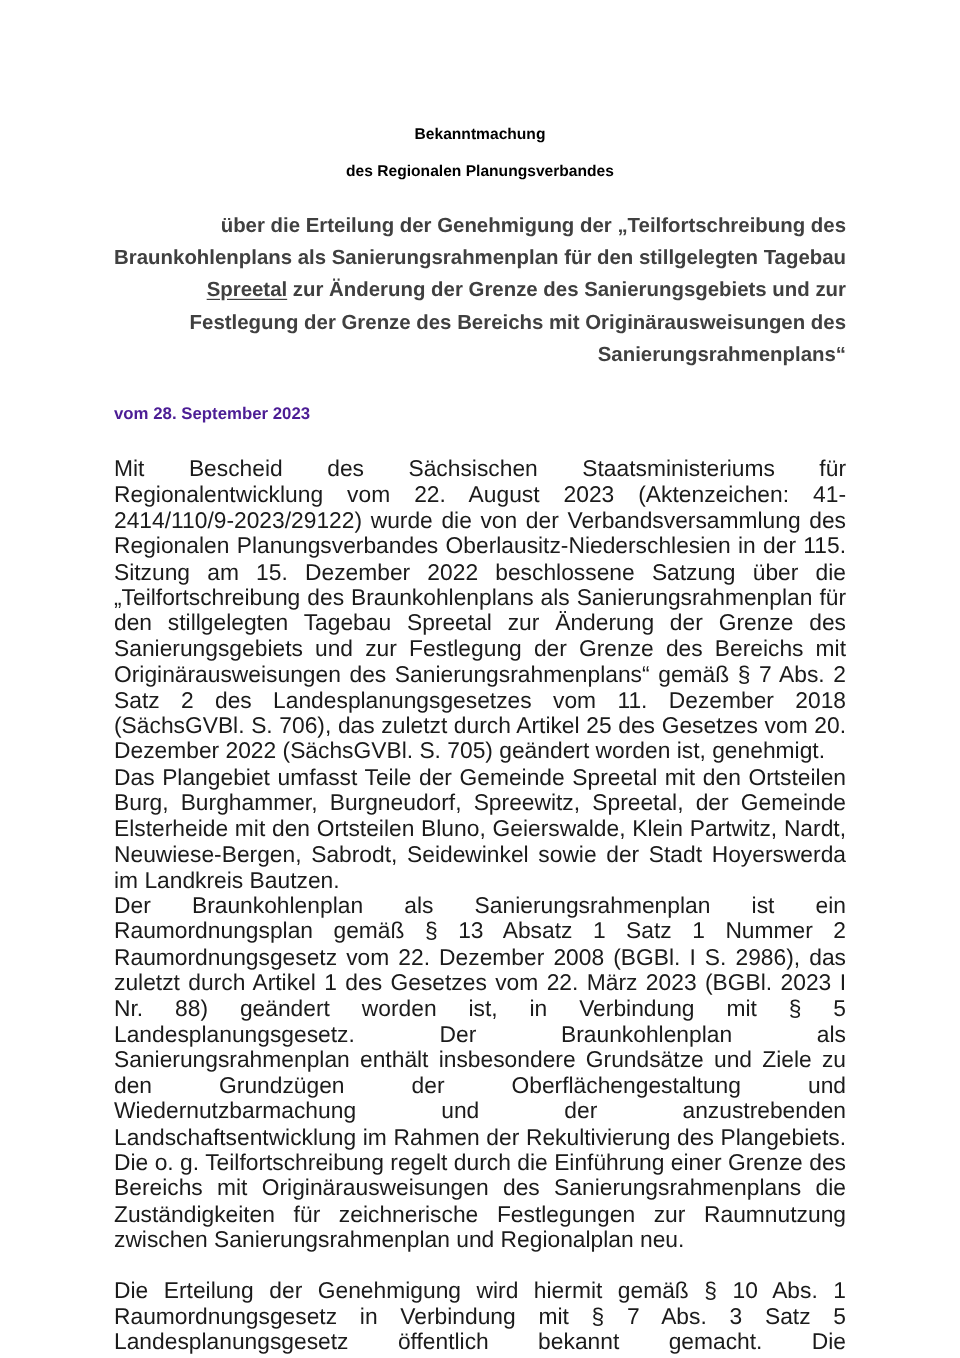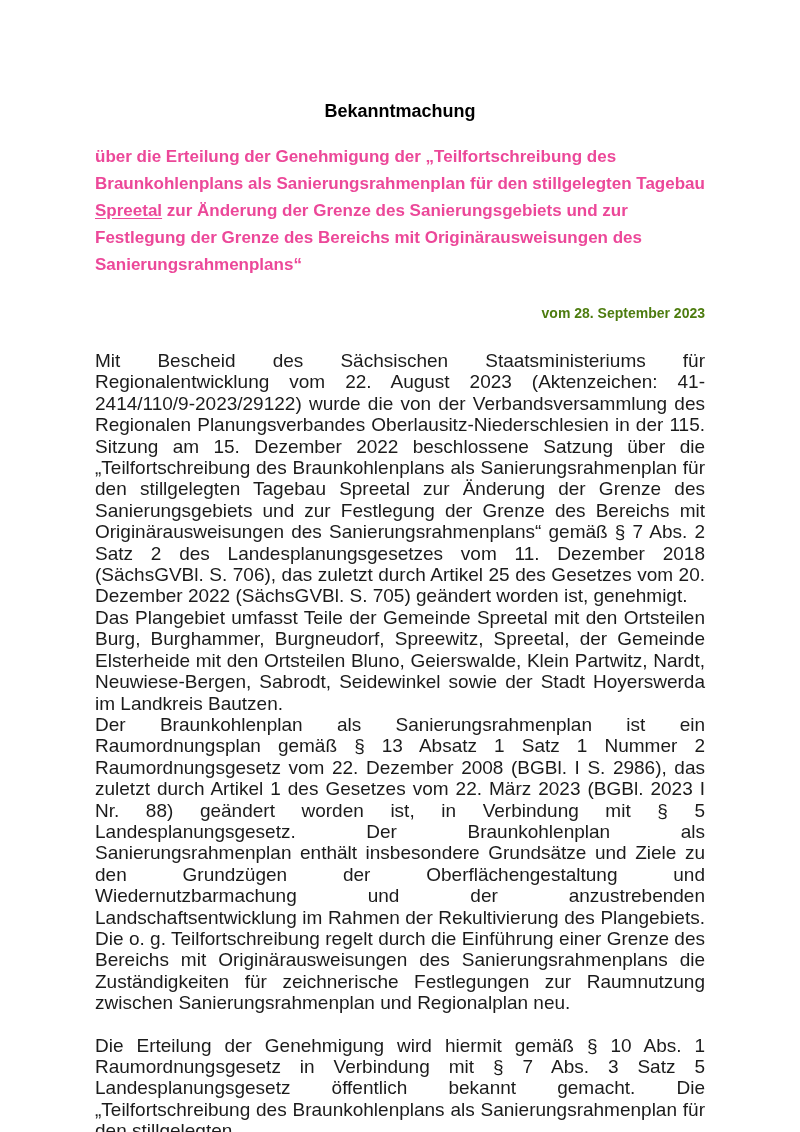--- a/index.html
+++ b/index.html
@@ -13,47 +13,47 @@
     height: 1132px;
     box-sizing: border-box;
     padding: 96px 95px 0 95px;
     background: #ffffff;
     color: #1a1a1a;
     font-family: "Liberation Sans", "DejaVu Sans", sans-serif;
     overflow: hidden;
   }
   .doc-title {
     margin: 0 0 13px 0;
-    font-size: 18px;
+    font-size: 13px;
     font-weight: 700;
     line-height: 31px;
     text-align: center;
     color: #000000;
   }
   .doc-title .tline {
     display: block;
   }
   .doc-subtitle {
     margin: 16px 0 27px 0;
     font-size: 17px;
     font-weight: 700;
     line-height: 27px;
-    text-align: left;
-    color: #ec4899;
+    text-align: right;
+    color: #404040;
   }
   .doc-subtitle .underlined {
     text-decoration: underline;
     text-underline-offset: 2px;
   }
   .doc-date {
     margin: 0 0 29px 0;
     font-size: 14px;
     font-weight: 700;
-    text-align: right;
-    color: #4d7c0f;
+    text-align: left;
+    color: #4c1d95;
   }
   .doc-body {
     font-size: 19px;
     line-height: 21.4px;
     text-align: justify;
     color: #1b1b1b;
   }
   .para {
     margin: 0;
   }
@@ -61,20 +61,21 @@
     margin-top: 21px;
   }
 </style>
 </head>
 <body>
 
 <div class="page">
 
   <h1 class="doc-title">
     <span class="tline">Bekanntmachung</span>
+    <span class="tline">des Regionalen Planungsverbandes</span>
   </h1>
 
   <h2 class="doc-subtitle"><span>über die Erteilung der Genehmigung der „Teilfortschreibung des Braunkohlenplans als Sanierungsrahmenplan für den stillgelegten Tagebau </span><span class="underlined">Spreetal</span><span> zur Änderung der Grenze des Sanierungsgebiets und zur Festlegung der Grenze des Bereichs mit Originärausweisungen des Sanierungsrahmenplans“</span></h2>
 
   <p class="doc-date">vom 28. September 2023</p>
 
   <div class="doc-body">
     <p class="para">Mit Bescheid des Sächsischen Staatsministeriums für Regionalentwicklung vom 22. August 2023 (Aktenzeichen: 41-2414/110/9-2023/29122) wurde die von der Verbandsversammlung des Regionalen Planungsverbandes Oberlausitz-Niederschlesien in der 115. Sitzung am 15. Dezember 2022 beschlossene Satzung über die „Teilfortschreibung des Braunkohlenplans als Sanierungsrahmenplan für den stillgelegten Tagebau Spreetal zur Änderung der Grenze des Sanierungsgebiets und zur Festlegung der Grenze des Bereichs mit Originärausweisungen des Sanierungsrahmenplans“ gemäß § 7 Abs. 2 Satz 2 des Landesplanungsgesetzes vom 11. Dezember 2018 (SächsGVBl. S. 706), das zuletzt durch Artikel 25 des Gesetzes vom 20. Dezember 2022 (SächsGVBl. S. 705) geändert worden ist, genehmigt.</p>
     <p class="para">Das Plangebiet umfasst Teile der Gemeinde Spreetal mit den Ortsteilen Burg, Burghammer, Burgneudorf, Spreewitz, Spreetal, der Gemeinde Elsterheide mit den Ortsteilen Bluno, Geierswalde, Klein Partwitz, Nardt, Neuwiese-Bergen, Sabrodt, Seidewinkel sowie der Stadt Hoyerswerda im Landkreis Bautzen.</p>
     <p class="para">Der Braunkohlenplan als Sanierungsrahmenplan ist ein Raumordnungsplan gemäß § 13 Absatz 1 Satz 1 Nummer 2 Raumordnungsgesetz vom 22. Dezember 2008 (BGBl. I S. 2986), das zuletzt durch Artikel 1 des Gesetzes vom 22. März 2023 (BGBl. 2023 I Nr. 88) geändert worden ist, in Verbindung mit § 5 Landesplanungsgesetz. Der Braunkohlenplan als Sanierungsrahmenplan enthält insbesondere Grundsätze und Ziele zu den Grundzügen der Oberflächengestaltung und Wiedernutzbarmachung und der anzustrebenden Landschaftsentwicklung im Rahmen der Rekultivierung des Plangebiets. Die o. g. Teilfortschreibung regelt durch die Einführung einer Grenze des Bereichs mit Originärausweisungen des Sanierungsrahmenplans die Zuständigkeiten für zeichnerische Festlegungen zur Raumnutzung zwischen Sanierungsrahmenplan und Regionalplan neu.</p>

